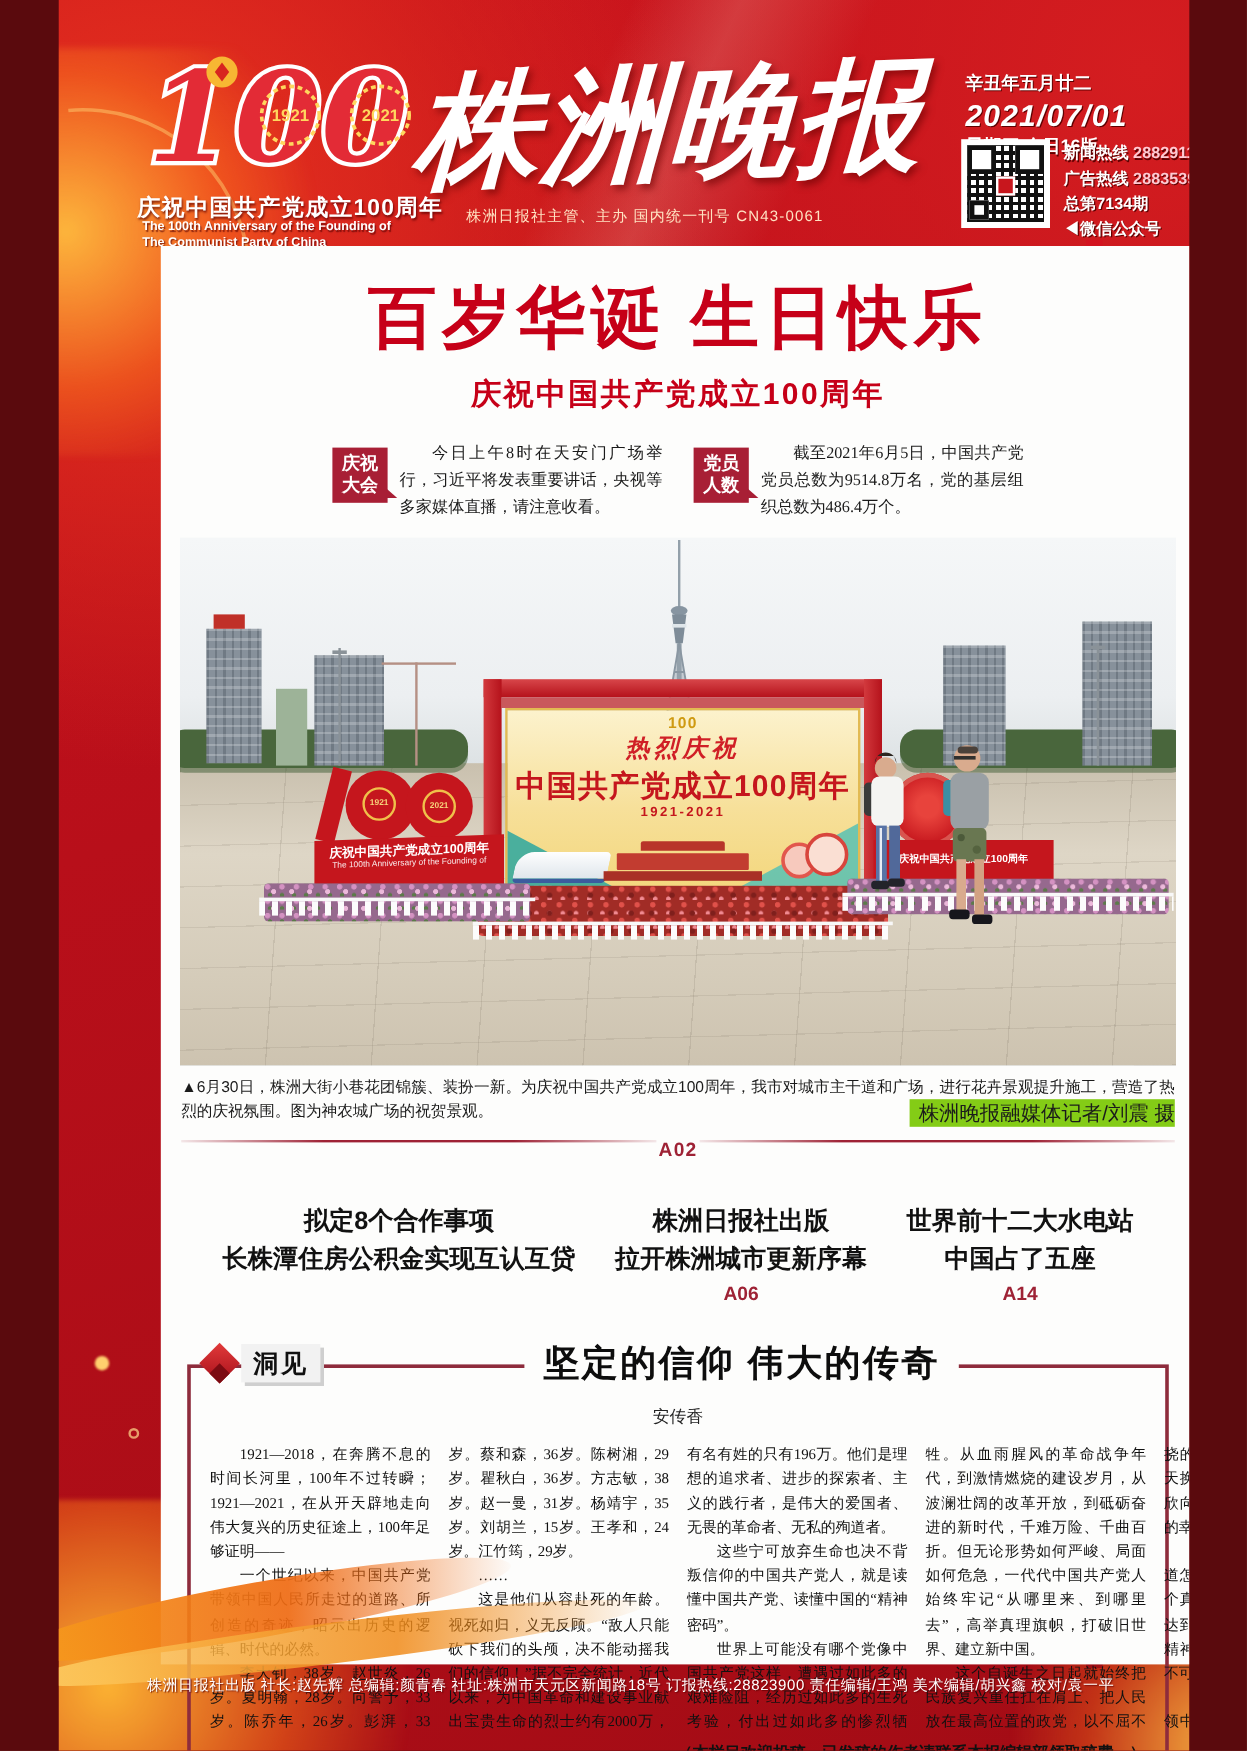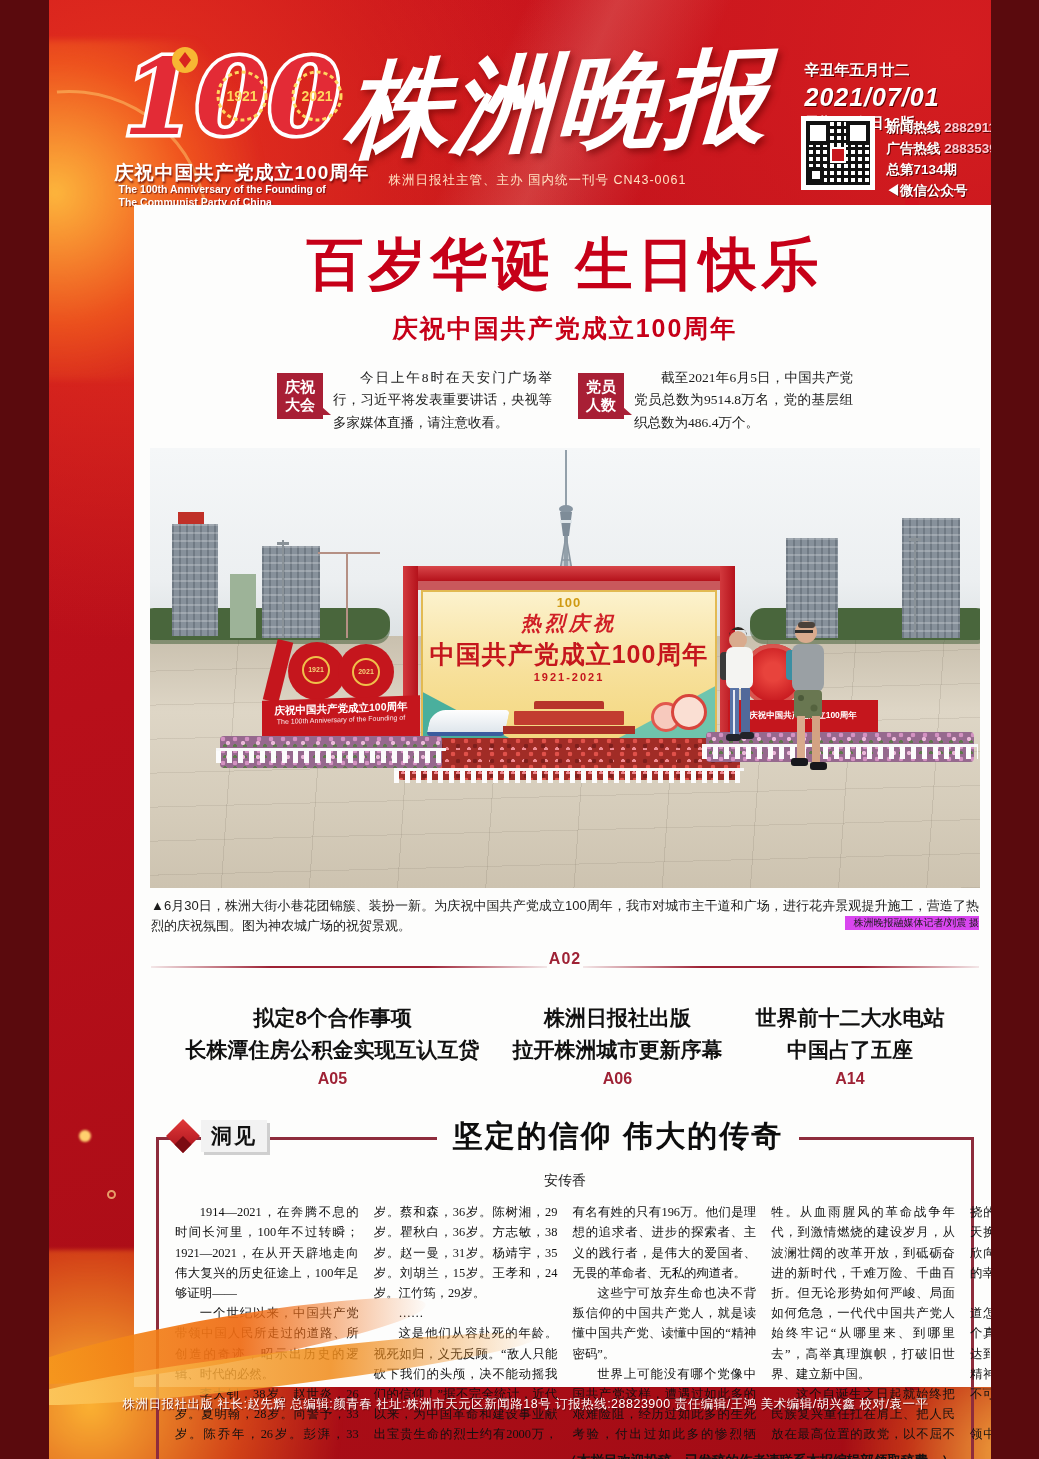--- a/index.html
+++ b/index.html
@@ -182,23 +182,23 @@
   .lsign-cn { font-size:10.5px; font-weight:bold; white-space:nowrap; }
   .lsign-en { font-size:7px; opacity:.9; white-space:nowrap; }
   .rsign-circle { position:absolute; left:592px; top:196px; width:62px; height:62px; border-radius:50%;
     background:radial-gradient(circle at 50% 45%, #e8433c 20%, #c5161d 70%); box-shadow:inset 0 0 0 4px #d8554f; }
   .rsign-base { position:absolute; left:578px; top:252px; width:150px; height:34px; background:#c5161d;
     color:#fff; font-size:8.5px; font-weight:bold; text-align:center; padding-top:10px; white-space:nowrap; overflow:hidden; }
   .peds { position:absolute; left:556px; top:168px; }
 
   .caption-wrap { width:828px; margin:8px auto 0; position:relative; }
   .caption { font-size:13px; color:#1b1b1b; line-height:1.55; text-align:justify; }
-  .credit { position:absolute; right:0; top:20px; font-size:10px; color:#1b1b1b; background:#d946ef; padding-left:8px; }
-
-  .pageref-row { display:flex; align-items:flex-end; width:828px; margin:14px auto 12px; }
+  .credit { position:absolute; right:0; top:20px; font-size:17px; color:#1b1b1b; background:#84cc16; padding-left:8px; }
+
+  .pageref-row { display:flex; align-items:flex-start; width:828px; margin:14px auto 12px; }
   .pageref-line { flex:1; height:2px; background:linear-gradient(90deg, rgba(158,34,53,.1), #9e2235 30%, #9e2235 70%, rgba(158,34,53,.1)); }
   .pageref { color:#9e2235; font-weight:900; font-size:16px; padding:0 2px; letter-spacing:1px; }
 
   .teasers { display:flex; justify-content:space-between; padding:0 36px; margin-top:34px; }
   .teaser { text-align:center; line-height:1.5; }
   .teaser-l1, .teaser-l2 { font-size:21px; font-weight:bold; color:#111; font-family:"Liberation Sans",sans-serif; }
   .teaser-page { font-size:16px; font-weight:900; color:#9e2235; margin-top:2px; }
 
   .article { position:relative; width:818px; margin:46px auto 0; border:3px solid #8e2c3c; padding:30px 16px 14px; }
   .sec-tag { position:absolute; left:12px; top:-20px; display:flex; align-items:center; gap:6px; background:transparent; }
@@ -404,21 +404,20 @@
     <div class="pageref-row">
       <div class="pageref-line"></div>
       <div class="pageref">A02</div>
       <div class="pageref-line"></div>
     </div>
 
     <div class="teasers">
       <div class="teaser">
         <div class="teaser-l1">拟定8个合作事项</div>
         <div class="teaser-l2">长株潭住房公积金实现互认互贷</div>
-        <div class="teaser-page">A05</div>
       </div>
       <div class="teaser">
         <div class="teaser-l1">株洲日报社出版</div>
         <div class="teaser-l2">拉开株洲城市更新序幕</div>
         <div class="teaser-page">A06</div>
       </div>
       <div class="teaser">
         <div class="teaser-l1">世界前十二大水电站</div>
         <div class="teaser-l2">中国占了五座</div>
         <div class="teaser-page">A14</div>
@@ -430,21 +429,21 @@
         <div class="diamond"></div>
         <div class="sec-label">洞见</div>
       </div>
       <div class="title-row">
         <div class="title-line"></div>
         <div class="art-title">坚定的信仰  伟大的传奇</div>
         <div class="title-line"></div>
       </div>
       <div class="art-author">安传香</div>
       <div class="art-body">
-        <p>1914—2021，在奔腾不息的时间长河里，100年不过转瞬；1921—2021，在从开天辟地走向伟大复兴的历史征途上，100年足够证明——</p>
+        <p>1921—2018，在奔腾不息的时间长河里，100年不过转瞬；1921—2021，在从开天辟地走向伟大复兴的历史征途上，100年足够证明——</p>
         <p>一个世纪以来，中国共产党带领中国人民所走过的道路、所创造的奇迹，昭示出历史的逻辑、时代的必然。</p>
         <p>李大钊，38岁。赵世炎，26岁。夏明翰，28岁。向警予，33岁。陈乔年，26岁。彭湃，33岁。蔡和森，36岁。陈树湘，29岁。瞿秋白，36岁。方志敏，38岁。赵一曼，31岁。杨靖宇，35岁。刘胡兰，15岁。王孝和，24岁。江竹筠，29岁。</p>
         <p>……</p>
         <p>这是他们从容赴死的年龄。视死如归，义无反顾。“敌人只能砍下我们的头颅，决不能动摇我们的信仰！”据不完全统计，近代以来，为中国革命和建设事业献出宝贵生命的烈士约有2000万，有名有姓的只有196万。他们是理想的追求者、进步的探索者、主义的践行者，是伟大的爱国者、无畏的革命者、无私的殉道者。</p>
         <p>这些宁可放弃生命也决不背叛信仰的中国共产党人，就是读懂中国共产党、读懂中国的“精神密码”。</p>
         <p>世界上可能没有哪个党像中国共产党这样，遭遇过如此多的艰难险阻，经历过如此多的生死考验，付出过如此多的惨烈牺牲。从血雨腥风的革命战争年代，到激情燃烧的建设岁月，从波澜壮阔的改革开放，到砥砺奋进的新时代，千难万险、千曲百折。但无论形势如何严峻、局面如何危急，一代代中国共产党人始终牢记“从哪里来、到哪里去”，高举真理旗帜，打破旧世界、建立新中国。</p>
         <p>这个自诞生之日起就始终把民族复兴重任扛在肩上、把人民放在最高位置的政党，以不屈不挠的奋斗、义无反顾的牺牲、改天换地的豪情，换来了国家的欣欣向荣、民族的扬眉吐气、人民的幸福安康。</p>
         <p>“一个知道自己的目的，也知道怎样达到这个目的的政党，一个真正想达到这个目的并且具有达到这个目的所必不可缺的顽强精神的政党——这样的政党将是不可战胜的。”</p>
         <p>100年来，中国共产党团结带领中国人民矢志不渝、感天动地的奋斗历程足以说明，中国共产党就是这样的党。</p>
       </div>

